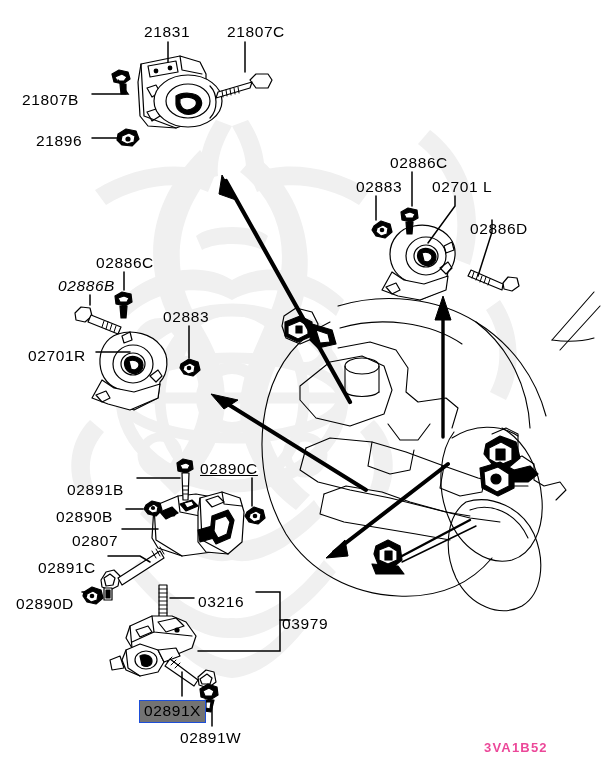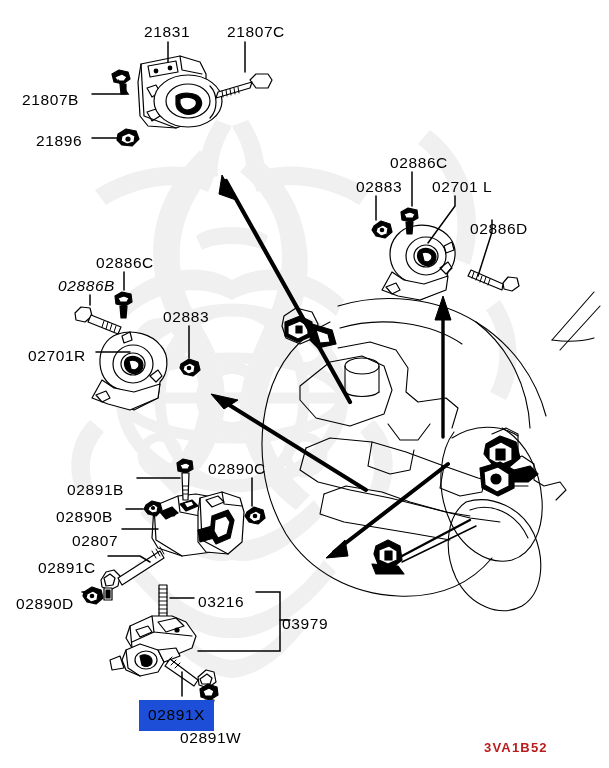--- a/index.html
+++ b/index.html
@@ -29,32 +29,32 @@
   .label {
     position: absolute;
     font-family: "Liberation Sans", "DejaVu Sans", sans-serif;
     font-size: 15.5px;
     letter-spacing: 0.6px;
     color: #000000;
     white-space: nowrap;
     line-height: 1;
   }
   .label.highlight {
-    background: #1d4ed8;
-    border: 5px solid #1d4ed8;
+    background: #737373;
+    border: 1px solid #1d4ed8;
     padding: 2px 4px 3px 4px;
     color: #000000;
   }
   .diagram-code {
     position: absolute;
     font-family: "Liberation Sans", "DejaVu Sans", sans-serif;
     font-size: 13px;
     font-weight: bold;
     letter-spacing: 1.2px;
-    color: #b91c1c;
+    color: #ec4899;
     white-space: nowrap;
   }
 </style>
 </head>
 <body>
 
 <div id="page">
 
   <svg id="diagram-svg" viewBox="0 0 609 768">
 
@@ -453,21 +453,21 @@
       <div class="label" style="left: 36px; top: 133px;">21896</div>
       <div class="label" style="left: 390px; top: 155px;">02886C</div>
       <div class="label" style="left: 356px; top: 179px;">02883</div>
       <div class="label" style="left: 432px; top: 179px;">02701 L</div>
       <div class="label" style="left: 470px; top: 221px;">02886D</div>
       <div class="label" style="left: 96px; top: 255px;">02886C</div>
       <div class="label" style="left: 58px; top: 278px; font-style: italic;">02886B</div>
       <div class="label" style="left: 163px; top: 309px;">02883</div>
       <div class="label" style="left: 28px; top: 348px;">02701R</div>
       <div class="label" style="left: 67px; top: 482px;">02891B</div>
-      <div class="label" style="left: 208px; top: 461px;">02890C</div>
+      <div class="label" style="left: 200px; top: 461px; text-decoration: underline;">02890C</div>
       <div class="label" style="left: 56px; top: 509px;">02890B</div>
       <div class="label" style="left: 72px; top: 533px;">02807</div>
       <div class="label" style="left: 38px; top: 560px;">02891C</div>
       <div class="label" style="left: 16px; top: 596px;">02890D</div>
       <div class="label" style="left: 198px; top: 594px;">03216</div>
       <div class="label" style="left: 282px; top: 616px;">03979</div>
       <div class="label highlight" style="left: 139px; top: 700px;">02891X</div>
       <div class="label" style="left: 180px; top: 730px;">02891W</div>
     </div>
 

